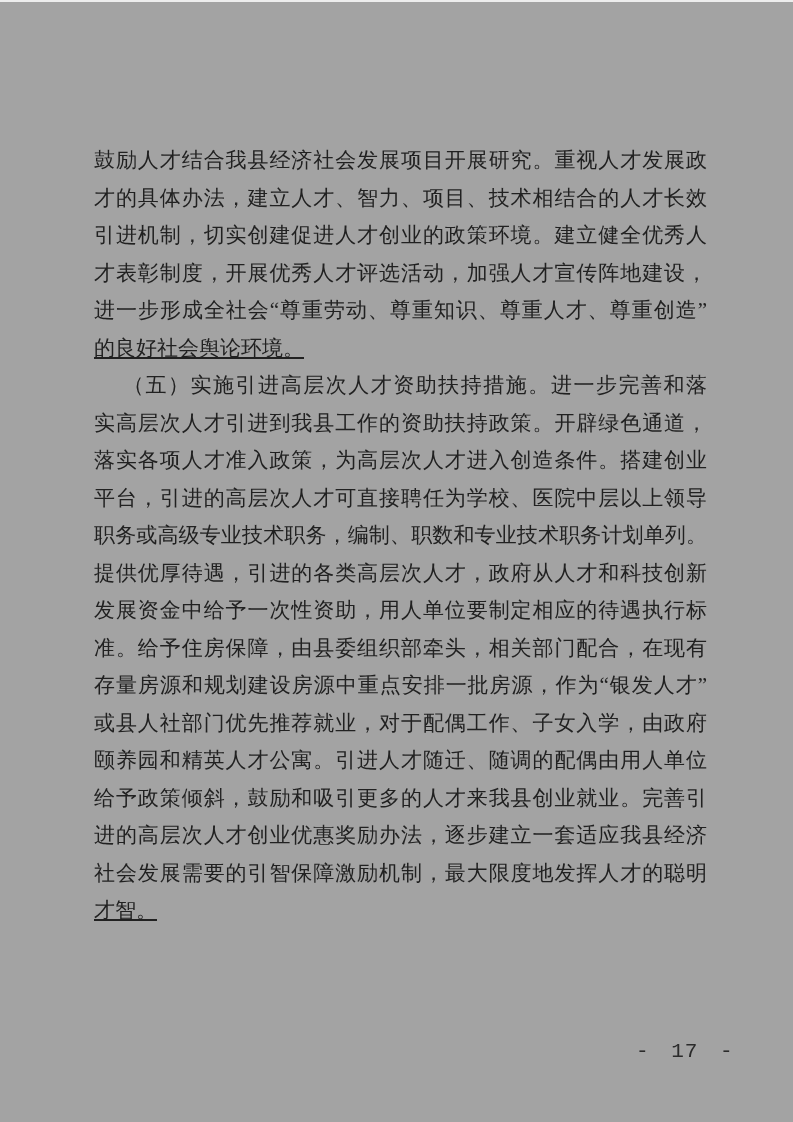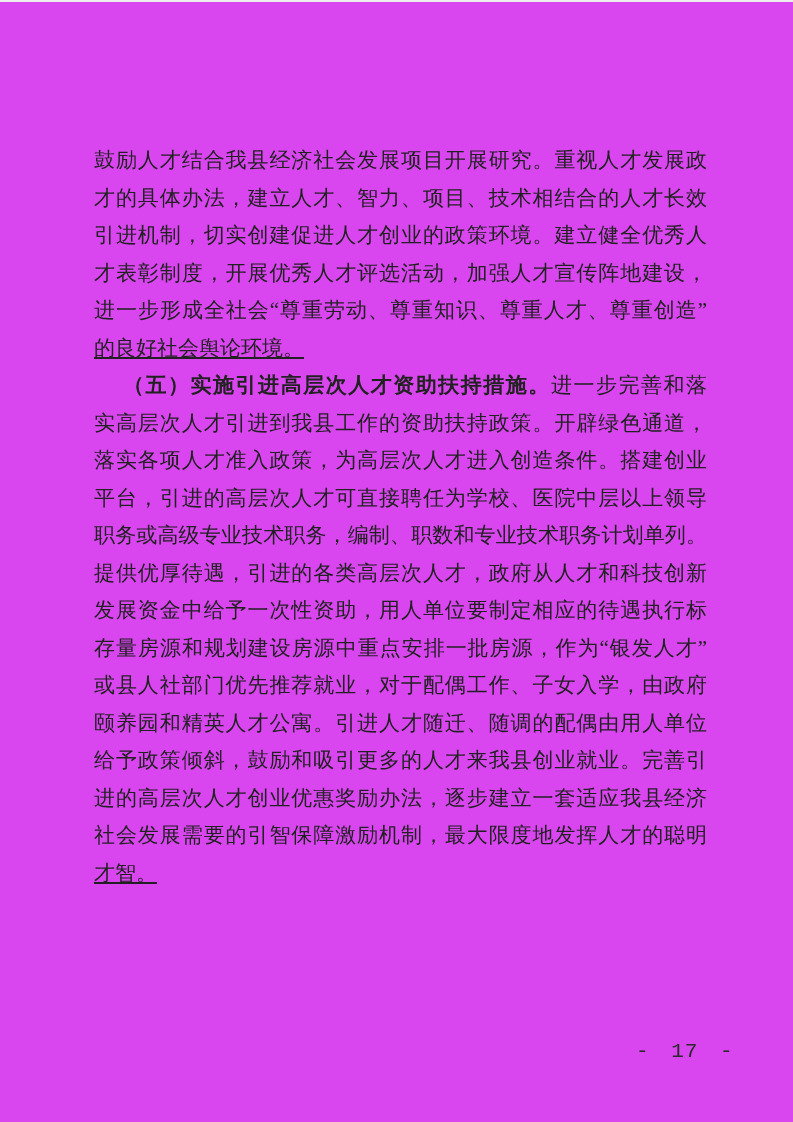--- a/index.html
+++ b/index.html
@@ -4,21 +4,21 @@
 <style>
   html, body {
     margin: 0;
     padding: 0;
     background: #ffffff;
   }
   .page {
     position: relative;
     width: 793px;
     height: 1122px;
-    background: #d946ef;
+    background: #a3a3a3;
     overflow: hidden;
     font-family: "Liberation Serif", serif;
   }
   .scan-edge {
     position: absolute;
     top: 0;
     left: 0;
     width: 100%;
     height: 2px;
     background: #ededed;
@@ -40,21 +40,21 @@
     word-break: break-all;
   }
   .line.last {
     text-align-last: left;
     text-decoration: underline;
   }
   .line.indent {
     text-indent: 29px;
   }
   .heading {
-    font-weight: 700;
+    font-weight: 400;
   }
   .page-number {
     position: absolute;
     left: 636px;
     top: 1040px;
     font-size: 21px;
     color: #2b2b2b;
     letter-spacing: 1px;
     word-spacing: 8px;
     font-family: Liberation Mono, monospace;
@@ -75,20 +75,21 @@
     <p class="line">进一步形成全社会“尊重劳动、尊重知识、尊重人才、尊重创造”</p>
     <p class="line last">的良好社会舆论环境。</p>
 
     <p class="line indent"><span class="heading">（五）实施引进高层次人才资助扶持措施。</span><span>进一步完善和落</span></p>
     <p class="line">实高层次人才引进到我县工作的资助扶持政策。开辟绿色通道，</p>
     <p class="line">落实各项人才准入政策，为高层次人才进入创造条件。搭建创业</p>
     <p class="line">平台，引进的高层次人才可直接聘任为学校、医院中层以上领导</p>
     <p class="line">职务或高级专业技术职务，编制、职数和专业技术职务计划单列。</p>
     <p class="line">提供优厚待遇，引进的各类高层次人才，政府从人才和科技创新</p>
     <p class="line">发展资金中给予一次性资助，用人单位要制定相应的待遇执行标</p>
+    <p class="line">准。给予住房保障，由县委组织部牵头，相关部门配合，在现有</p>
     <p class="line">存量房源和规划建设房源中重点安排一批房源，作为“银发人才”</p>
     <p class="line">或县人社部门优先推荐就业，对于配偶工作、子女入学，由政府</p>
     <p class="line">颐养园和精英人才公寓。引进人才随迁、随调的配偶由用人单位</p>
     <p class="line">给予政策倾斜，鼓励和吸引更多的人才来我县创业就业。完善引</p>
     <p class="line">进的高层次人才创业优惠奖励办法，逐步建立一套适应我县经济</p>
     <p class="line">社会发展需要的引智保障激励机制，最大限度地发挥人才的聪明</p>
     <p class="line last">才智。</p>
   </div>
 
   <div class="page-number">- 17 -</div>

